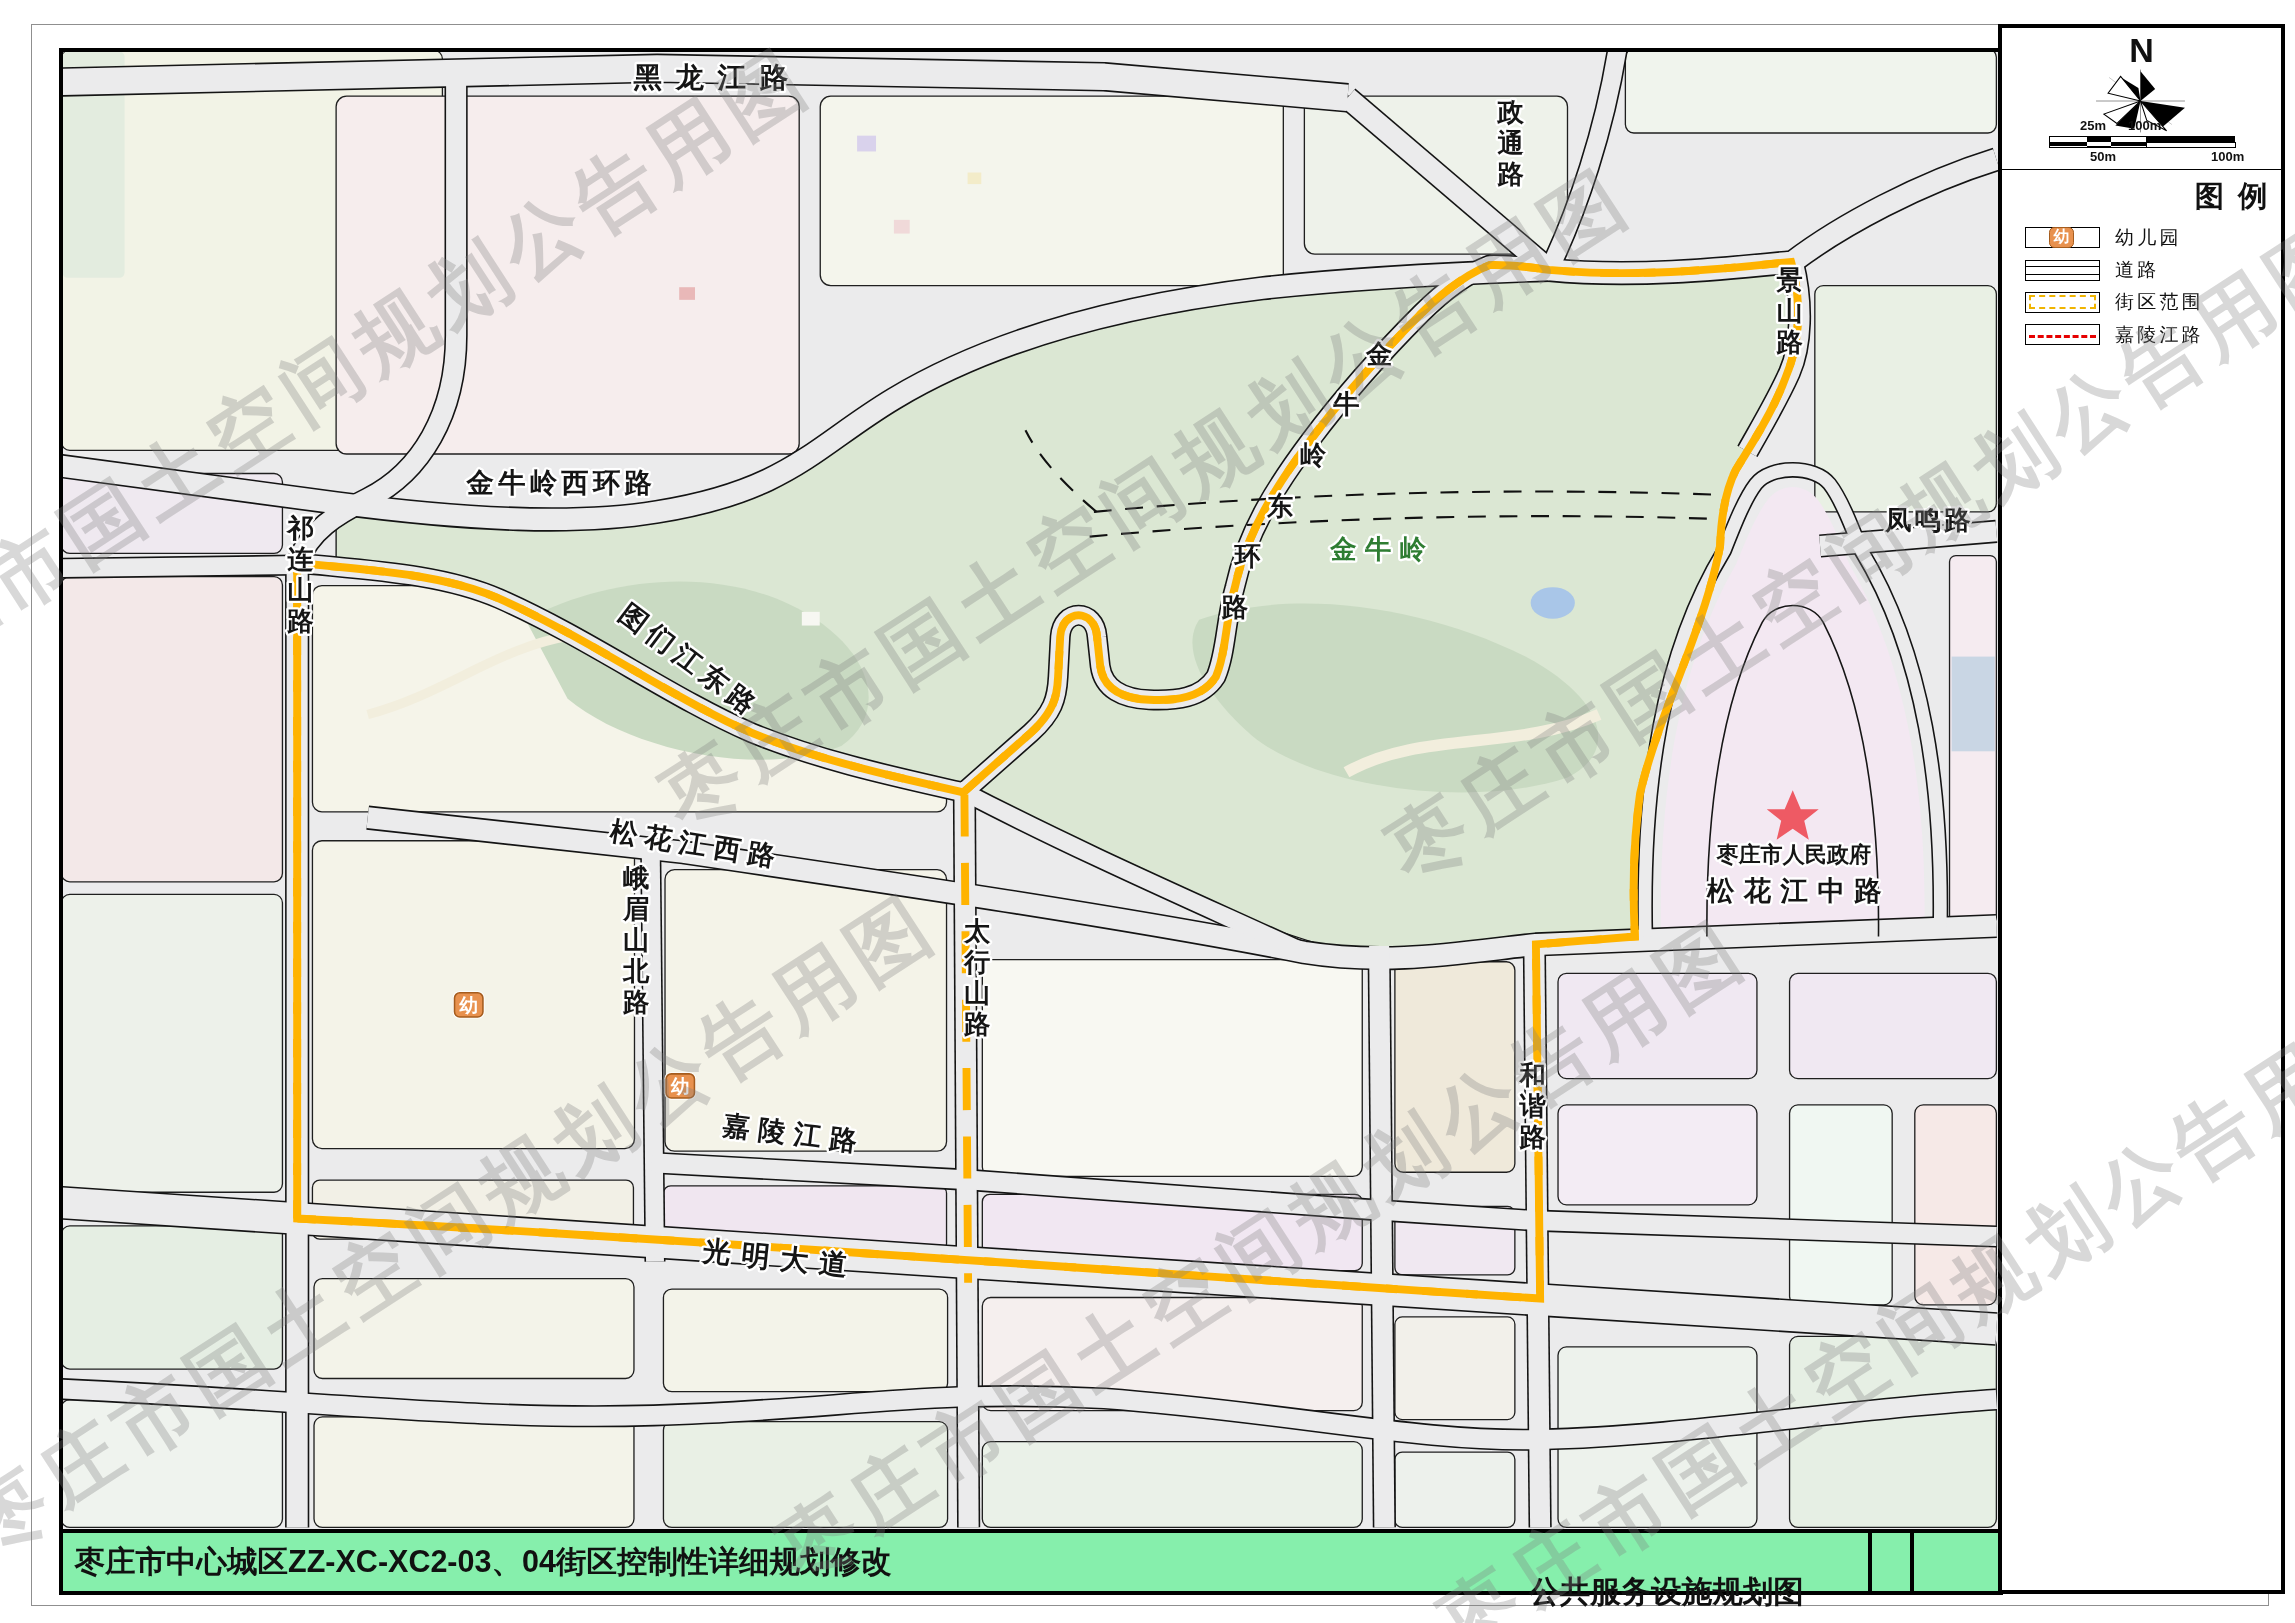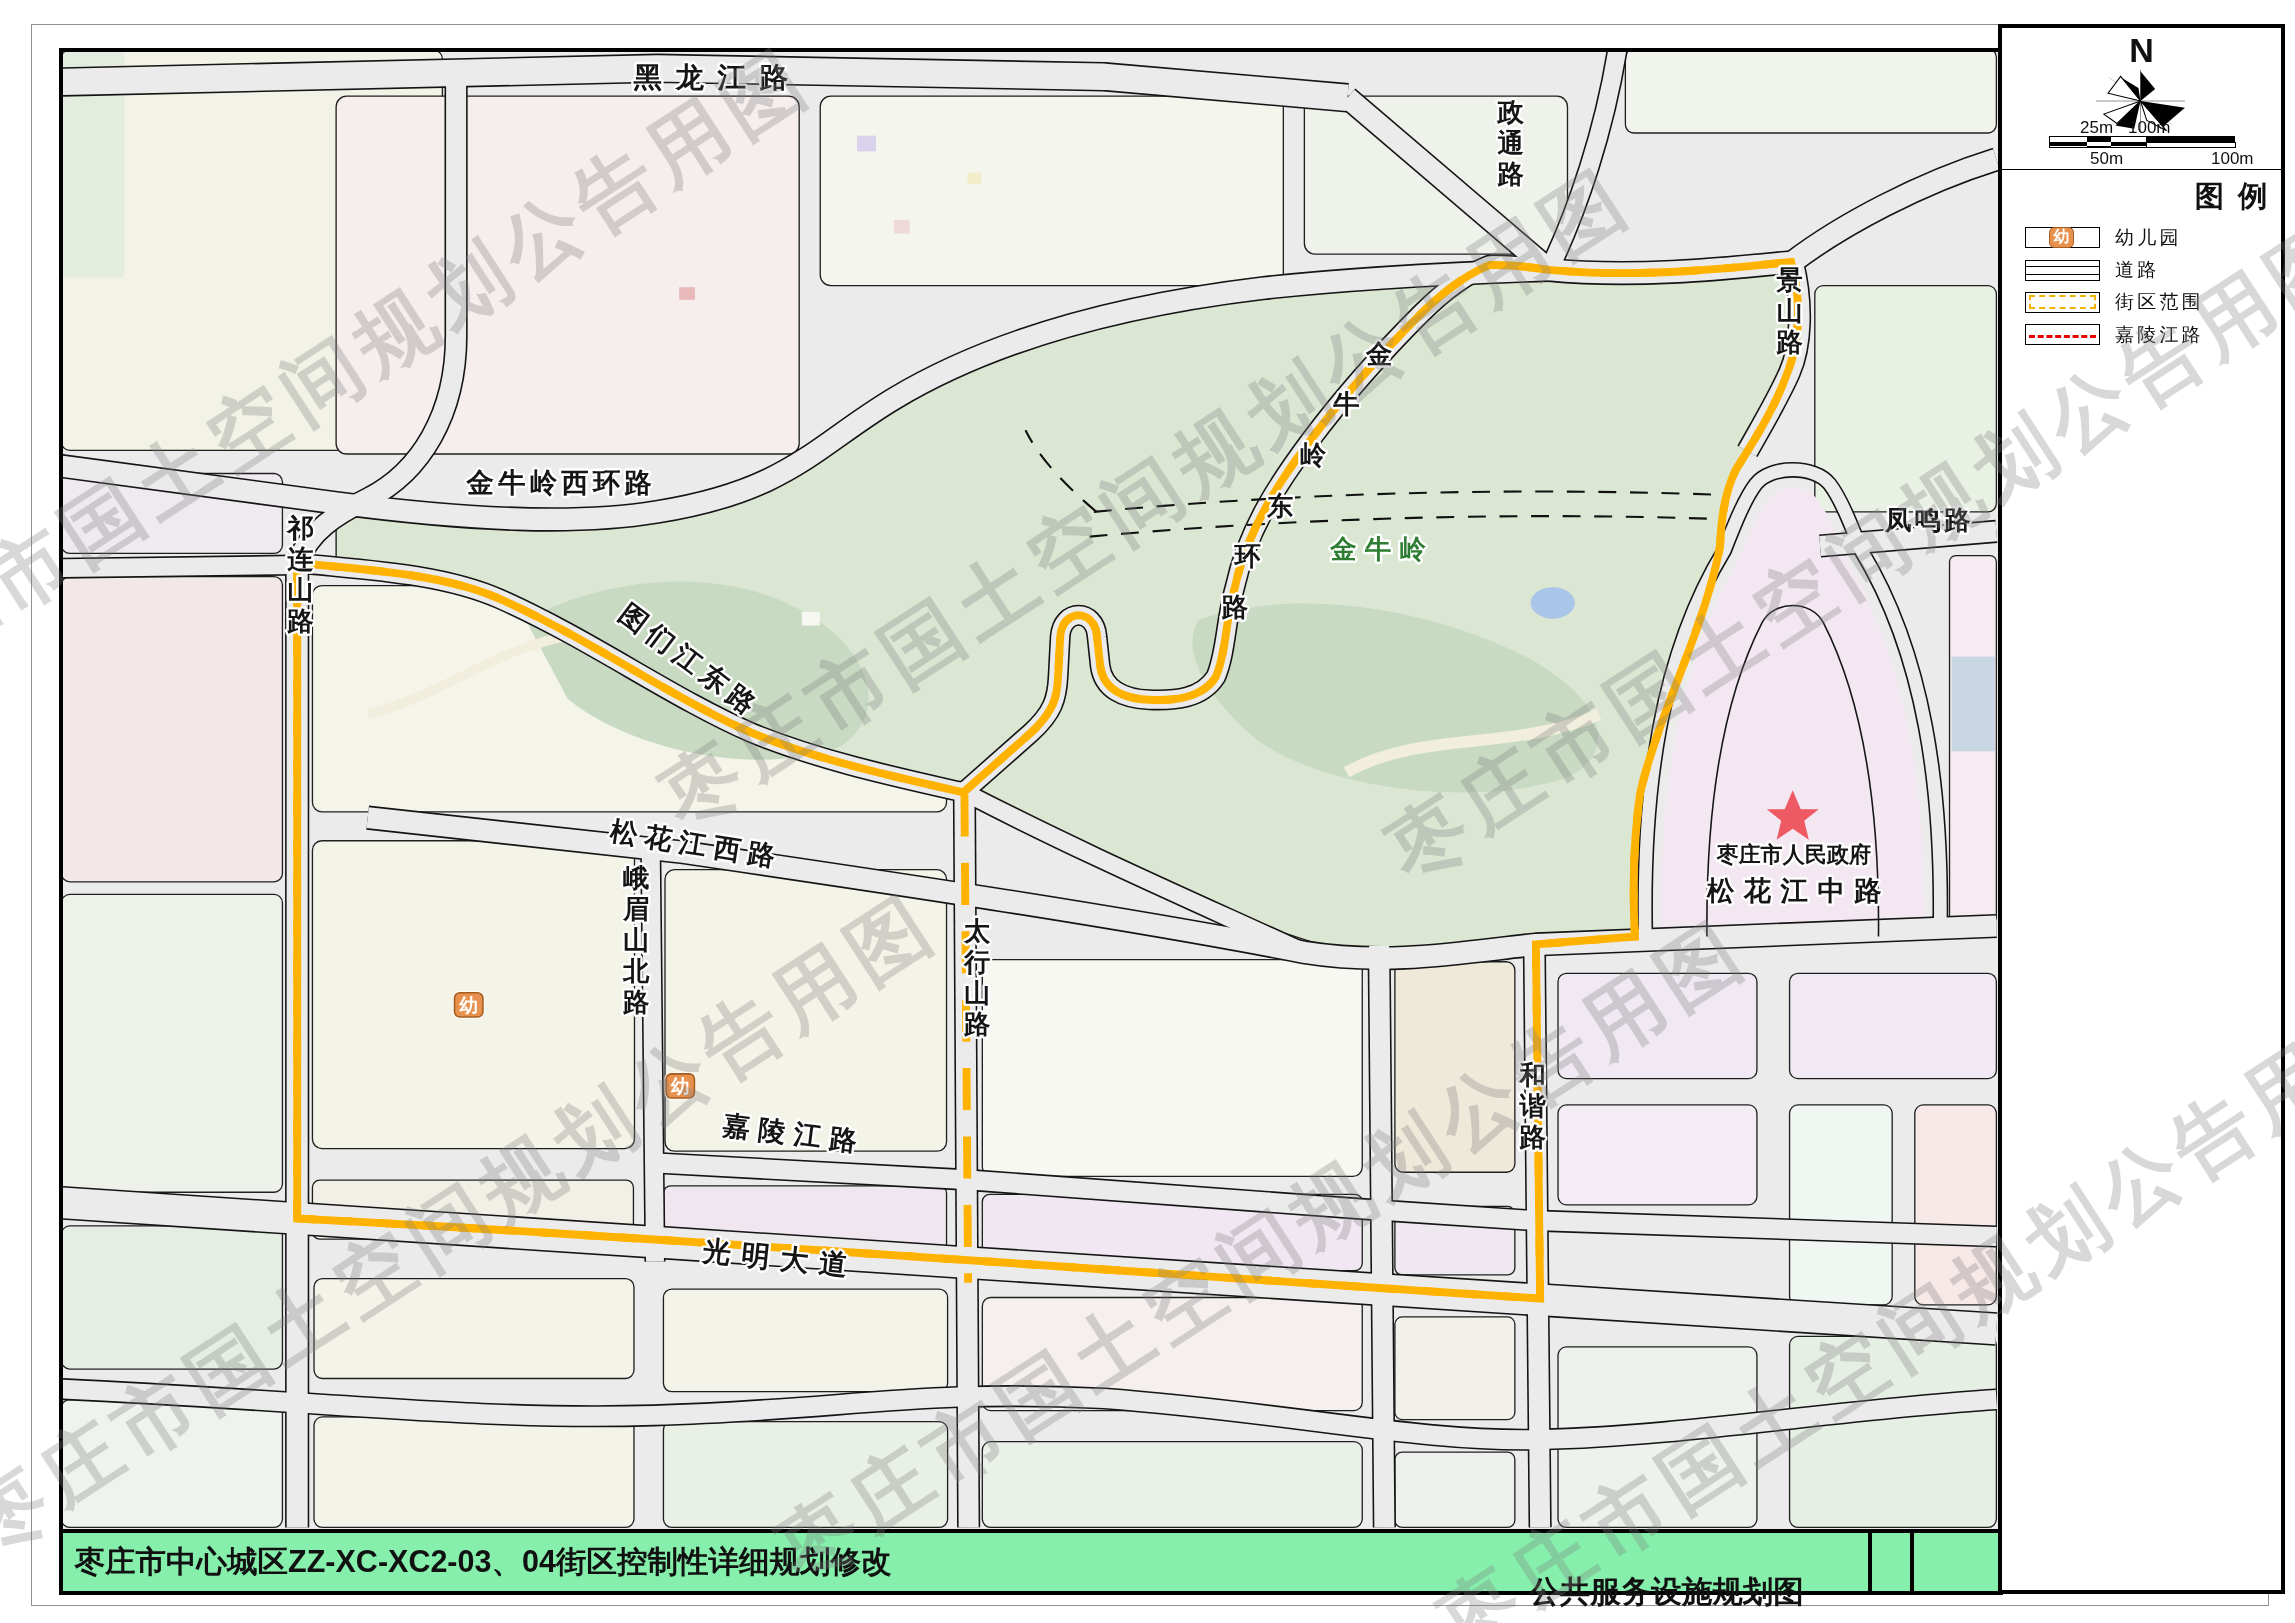--- a/index.html
+++ b/index.html
@@ -12,21 +12,21 @@
   #map-svg{display:block;width:100%;height:100%;}
   
   #legend-panel{position:absolute;left:1998px;top:24px;width:287px;height:1570px;
         border:4.7px solid #000;box-sizing:border-box;background:#fff;z-index:5;}
   .compass-section{position:relative;height:141px;border-bottom:1.6px solid #000;}
   .north-letter{position:absolute;left:0;right:0;top:3.2px;text-align:center;
         font-size:34px;font-weight:800;}
   .compass-rose{position:absolute;left:86px;top:39px;}
   .scalebar{position:absolute;left:47px;top:108px;width:184px;height:9.5px;border:1.1px solid #000;}
   .scalebar .seg{position:absolute;top:0;height:100%;}
-  .sb-lab{position:absolute;font-size:17px;font-weight:400;}
+  .sb-lab{position:absolute;font-size:13px;font-weight:700;}
   .legend-heading{margin:7.4px 0 3.2px 0;text-align:right;font-size:29.4px;font-weight:800;
         letter-spacing:13.7px;text-indent:13.7px;}
   .legend-items{padding:4.2px 0 0 23px;}
   .legend-item{display:flex;align-items:center;margin-bottom:6.3px;}
   .swatch{position:relative;width:75px;height:21px;border:1.1px solid #000;background:#fff;
         box-sizing:border-box;flex:0 0 auto;}
   .legend-label{margin-left:15px;font-size:19px;letter-spacing:3.2px;}
   .badge{display:flex;align-items:center;justify-content:center;
         width:25px;height:21px;background:#e8914e;border:1.6px solid #a55c1d;border-radius:5.3px;
         color:#fff;font-size:16px;font-weight:700;box-sizing:border-box;}

